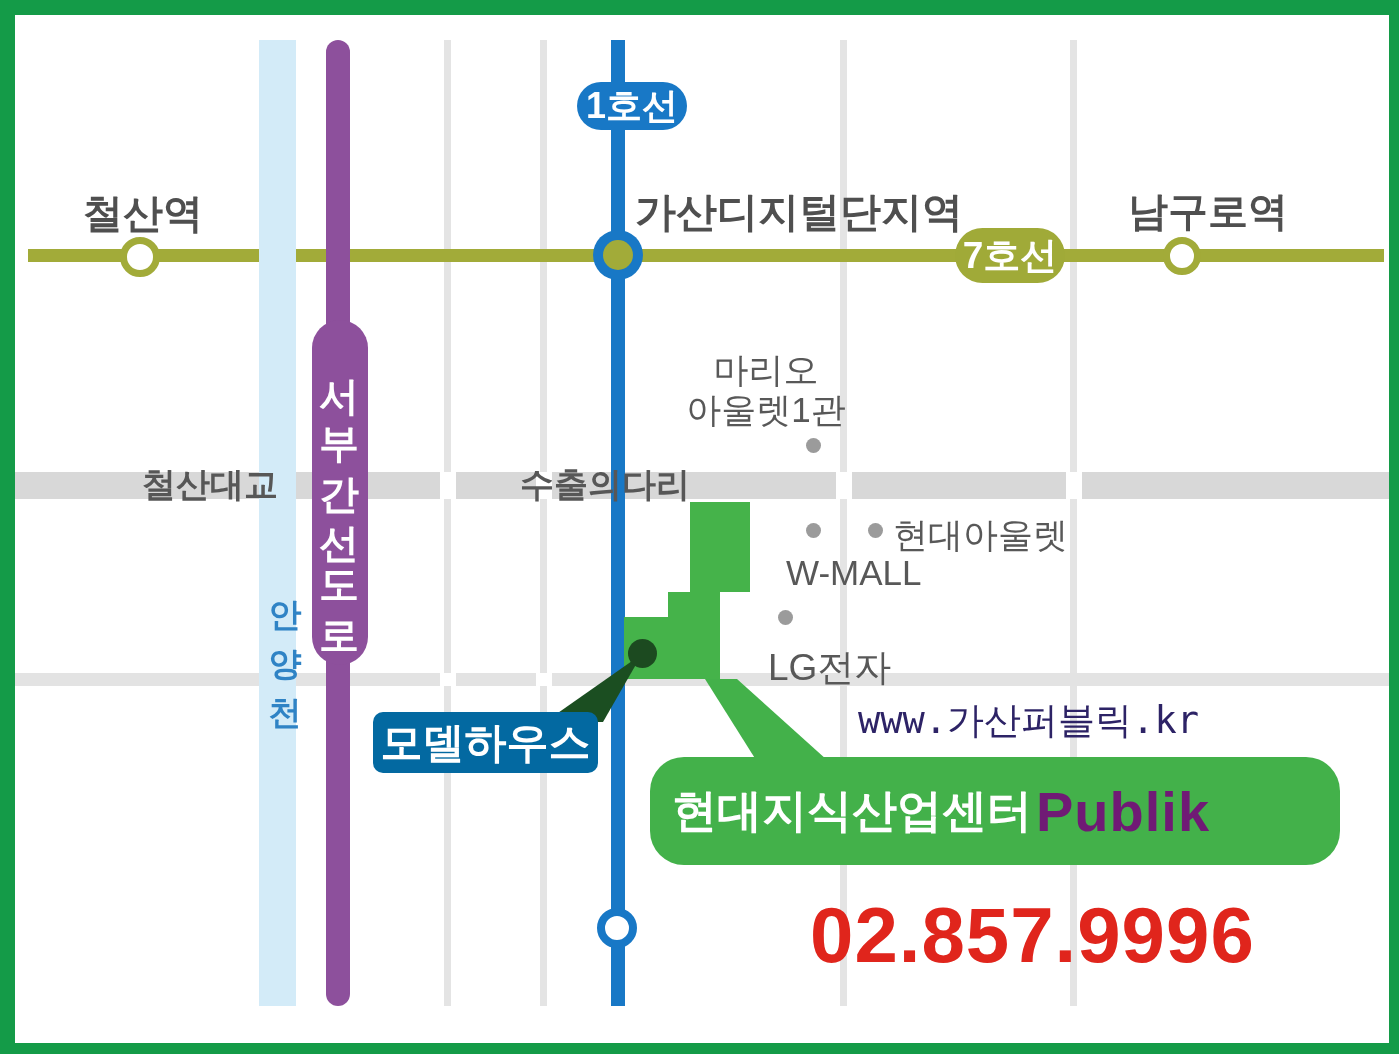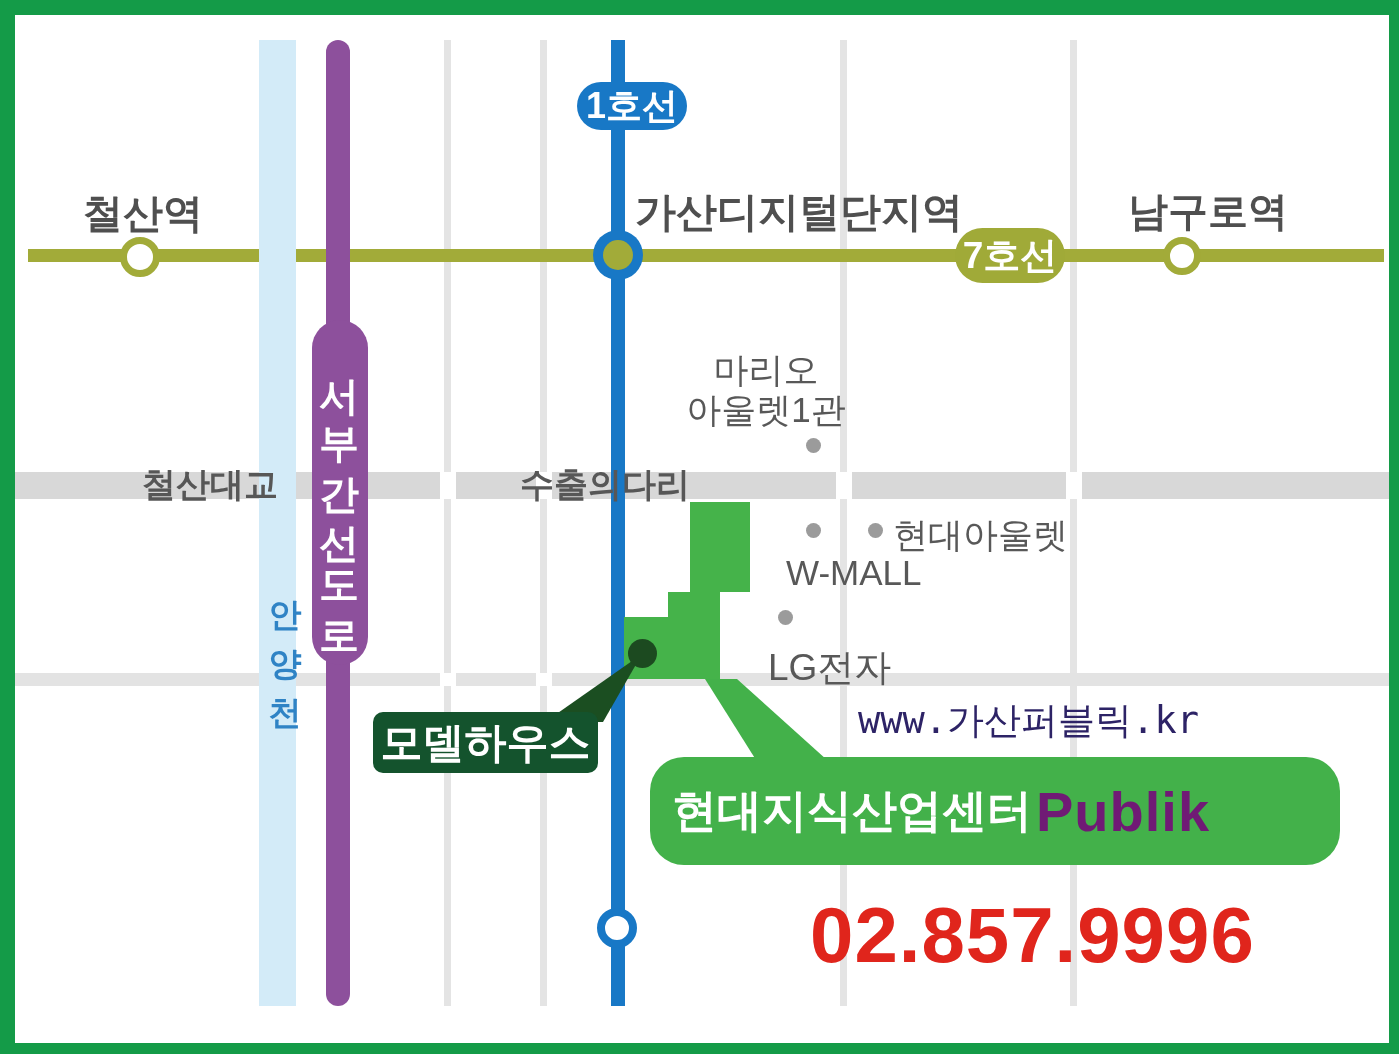--- a/index.html
+++ b/index.html
@@ -38,21 +38,21 @@
   .lbl-cheolsan-bridge { left:142px; }
   .lbl-export-bridge { left:520px; }
   
   .building {
     position:absolute; left:624px; top:502px; width:126px; height:177px; background:#45b34a; z-index:8;
     clip-path:polygon(52.38% 0, 100% 0, 100% 50.85%, 76.19% 50.85%, 76.19% 100%, 0 100%, 0 64.97%, 34.92% 64.97%, 34.92% 50.85%, 52.38% 50.85%);
   }
   .overlay-svg { position:absolute; left:0; top:0; z-index:11; pointer-events:none; }
   .model-dot { position:absolute; left:628px; top:639px; width:29px; height:29px; border-radius:50%; background:#1c4a20; z-index:12; }
   .model-box {
-    position:absolute; left:373px; top:712px; width:225px; height:61px; background:#14532d; border-radius:10px; z-index:13;
+    position:absolute; left:373px; top:712px; width:225px; height:61px; background:#0369a1; border-radius:10px; z-index:13;
     display:flex; align-items:center; justify-content:center; color:#fff; font-weight:bold; font-size:42px;
   }
   
   .marker { position:absolute; border-radius:50%; background:#fff; box-sizing:border-box; z-index:9; }
   .mk-cheolsan { left:120px; top:237px; width:40px; height:40px; border:7px solid #a2ab39; }
   .mk-namguro { left:1163px; top:237px; width:38px; height:38px; border:7px solid #a2ab39; }
   .mk-doksan { left:597px; top:908px; width:40px; height:40px; border:8px solid #1878c6; }
   .mk-inter { left:593px; top:230px; width:50px; height:50px; background:#1878c6; z-index:9; }
   .mk-inter-core { position:absolute; left:10px; top:10px; width:30px; height:30px; border-radius:50%; background:#a2ab39; }
   .badge {

